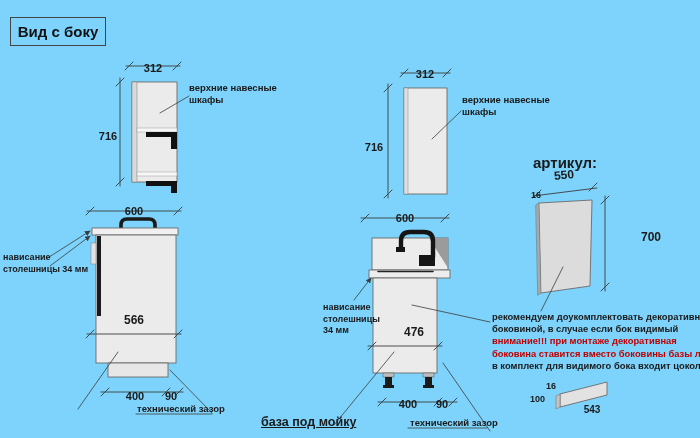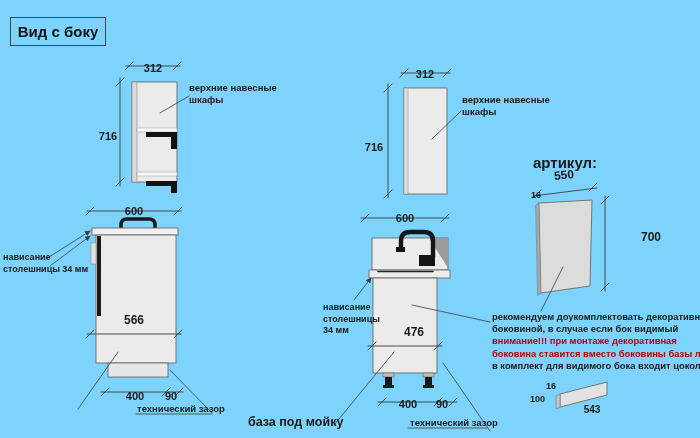--- a/index.html
+++ b/index.html
@@ -201,21 +201,21 @@
 <div class="lbl dim center" style="left:381px;top:202px;width:48px;">600</div>
 <div class="lbl anno" style="left:323px;top:302px;font-size:9px;">
   <div>нависание</div>
   <div>столешницы</div>
   <div>34 мм</div>
 </div>
 <div class="lbl dimL center" style="left:374px;top:326px;width:48px;margin-left:16px;">476</div>
 <div class="lbl dim center" style="left:386px;top:388px;width:44px;">400</div>
 <div class="lbl dim center" style="left:432px;top:388px;width:20px;">90</div>
 <div class="lbl anno" style="left:410px;top:417px;">технический зазор</div>
-<div class="lbl caption" style="left:248px;top:416px;">база под мойку</div>
+<div class="lbl caption" style="left:261px;top:416px;text-decoration:underline;">база под мойку</div>
 
 <div class="lbl" style="left:533px;top:155px;font-size:15px;">артикул:</div>
 <div class="lbl dimL center" style="left:545px;top:169px;width:38px;transform:rotate(-6deg);">550</div>
 <div class="lbl tiny" style="left:531px;top:191px;">16</div>
 <div class="lbl dimL" style="left:609px;top:231px;margin-left:32px;">700</div>
 
 <div class="note-block">
   <div class="note-line">рекомендуем доукомплектовать декоративной</div>
   <div class="note-line">боковиной, в случае если бок видимый</div>
   <div class="note-line note-red">внимание!!! при монтаже декоративная</div>

